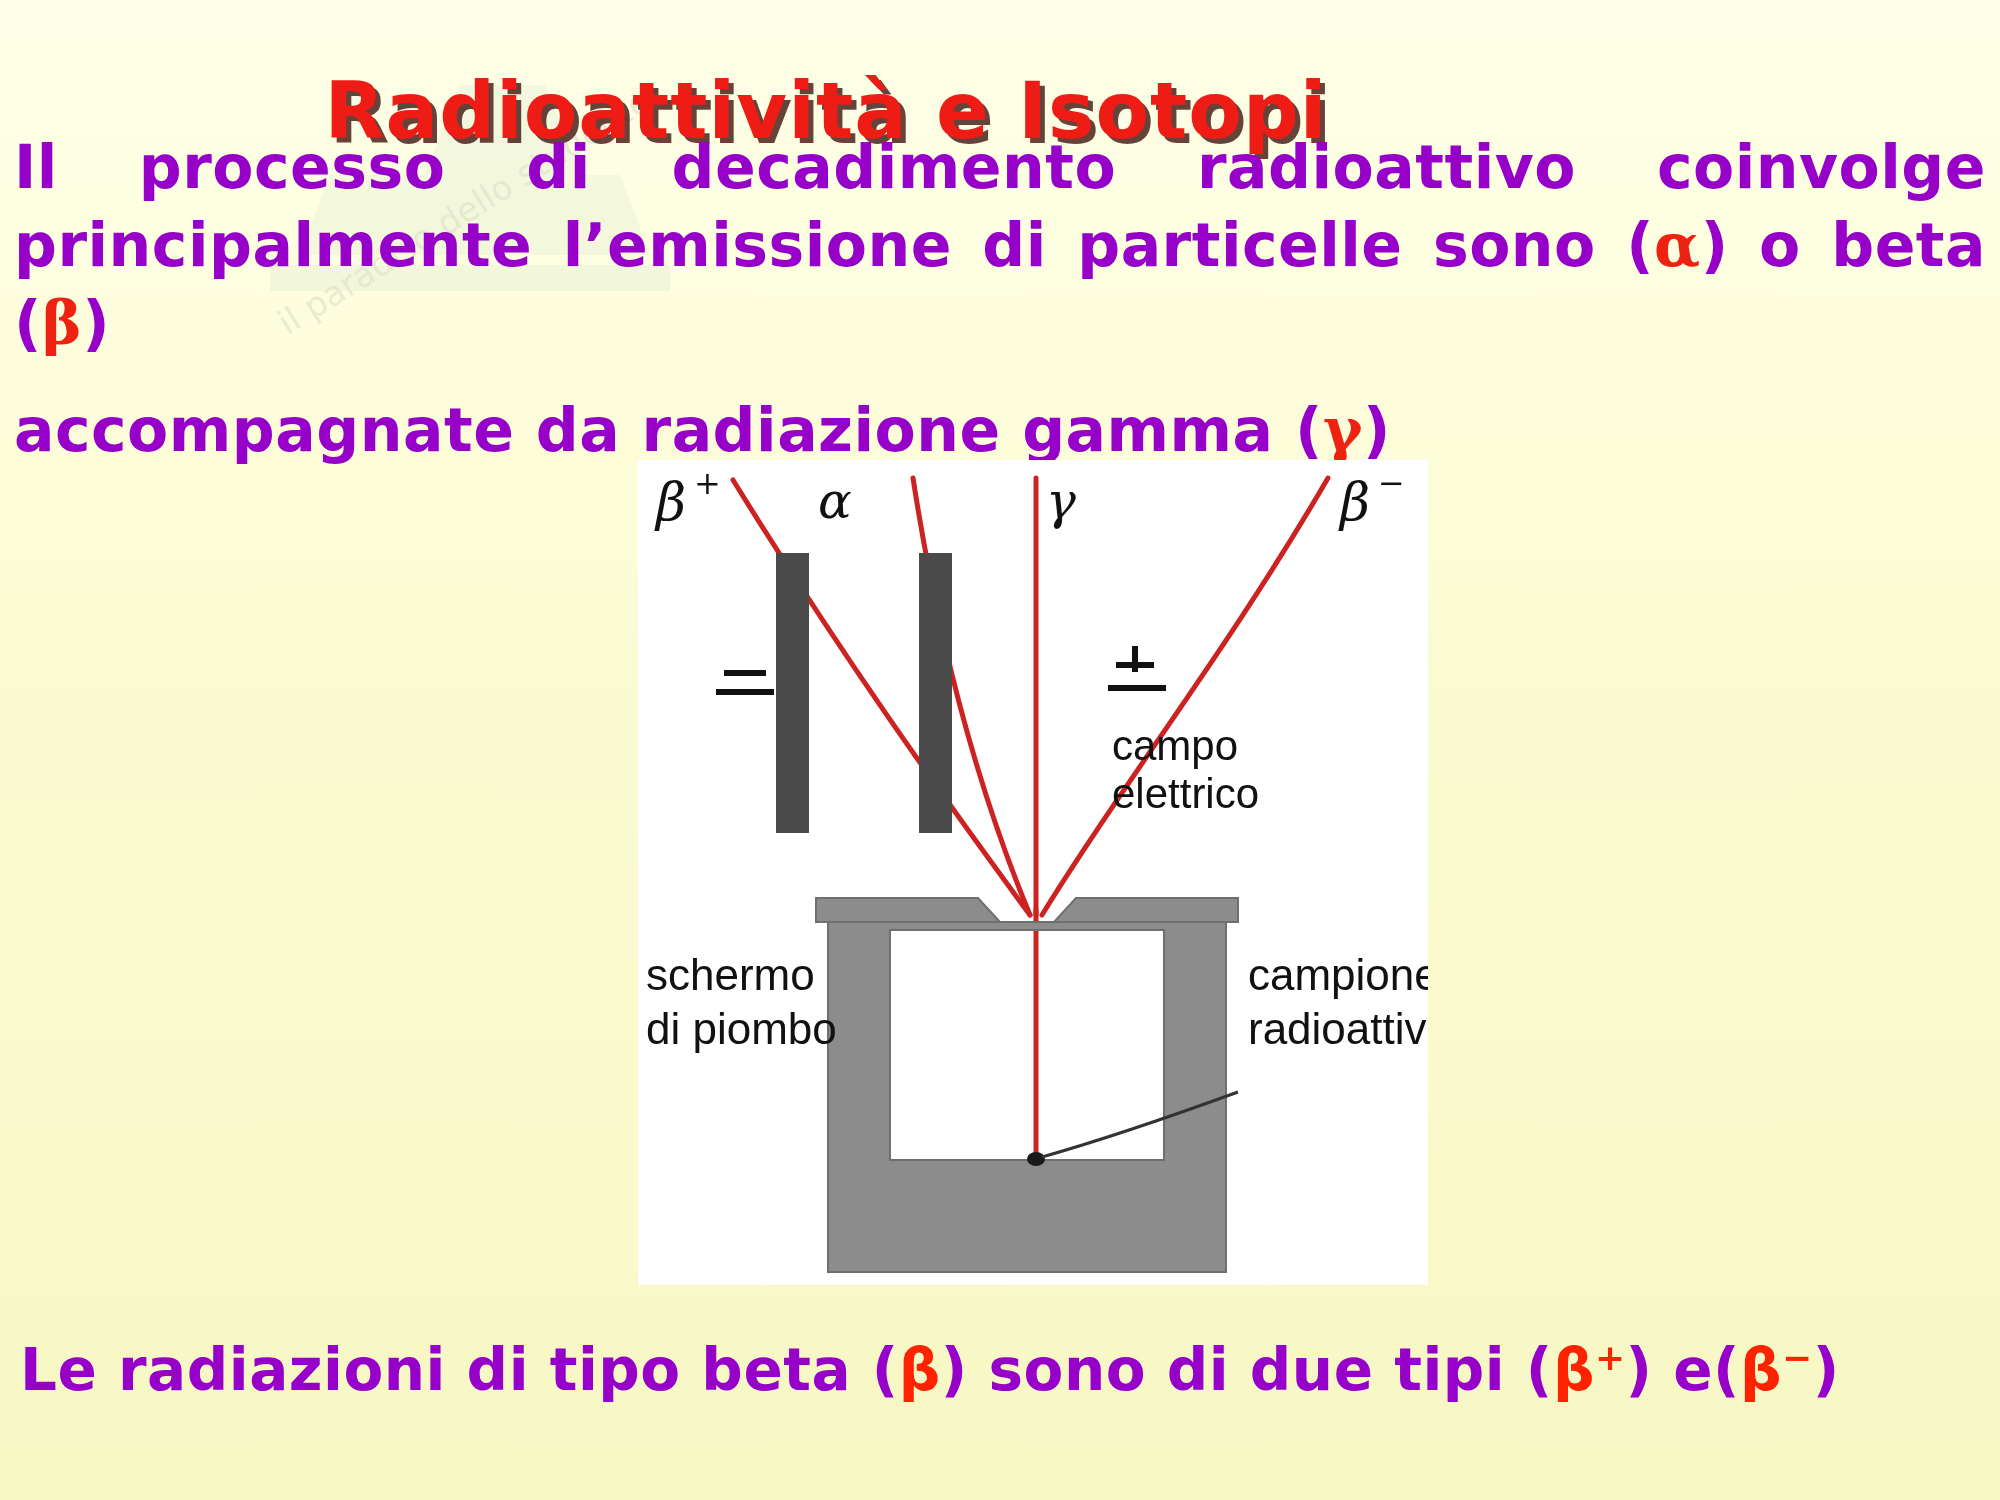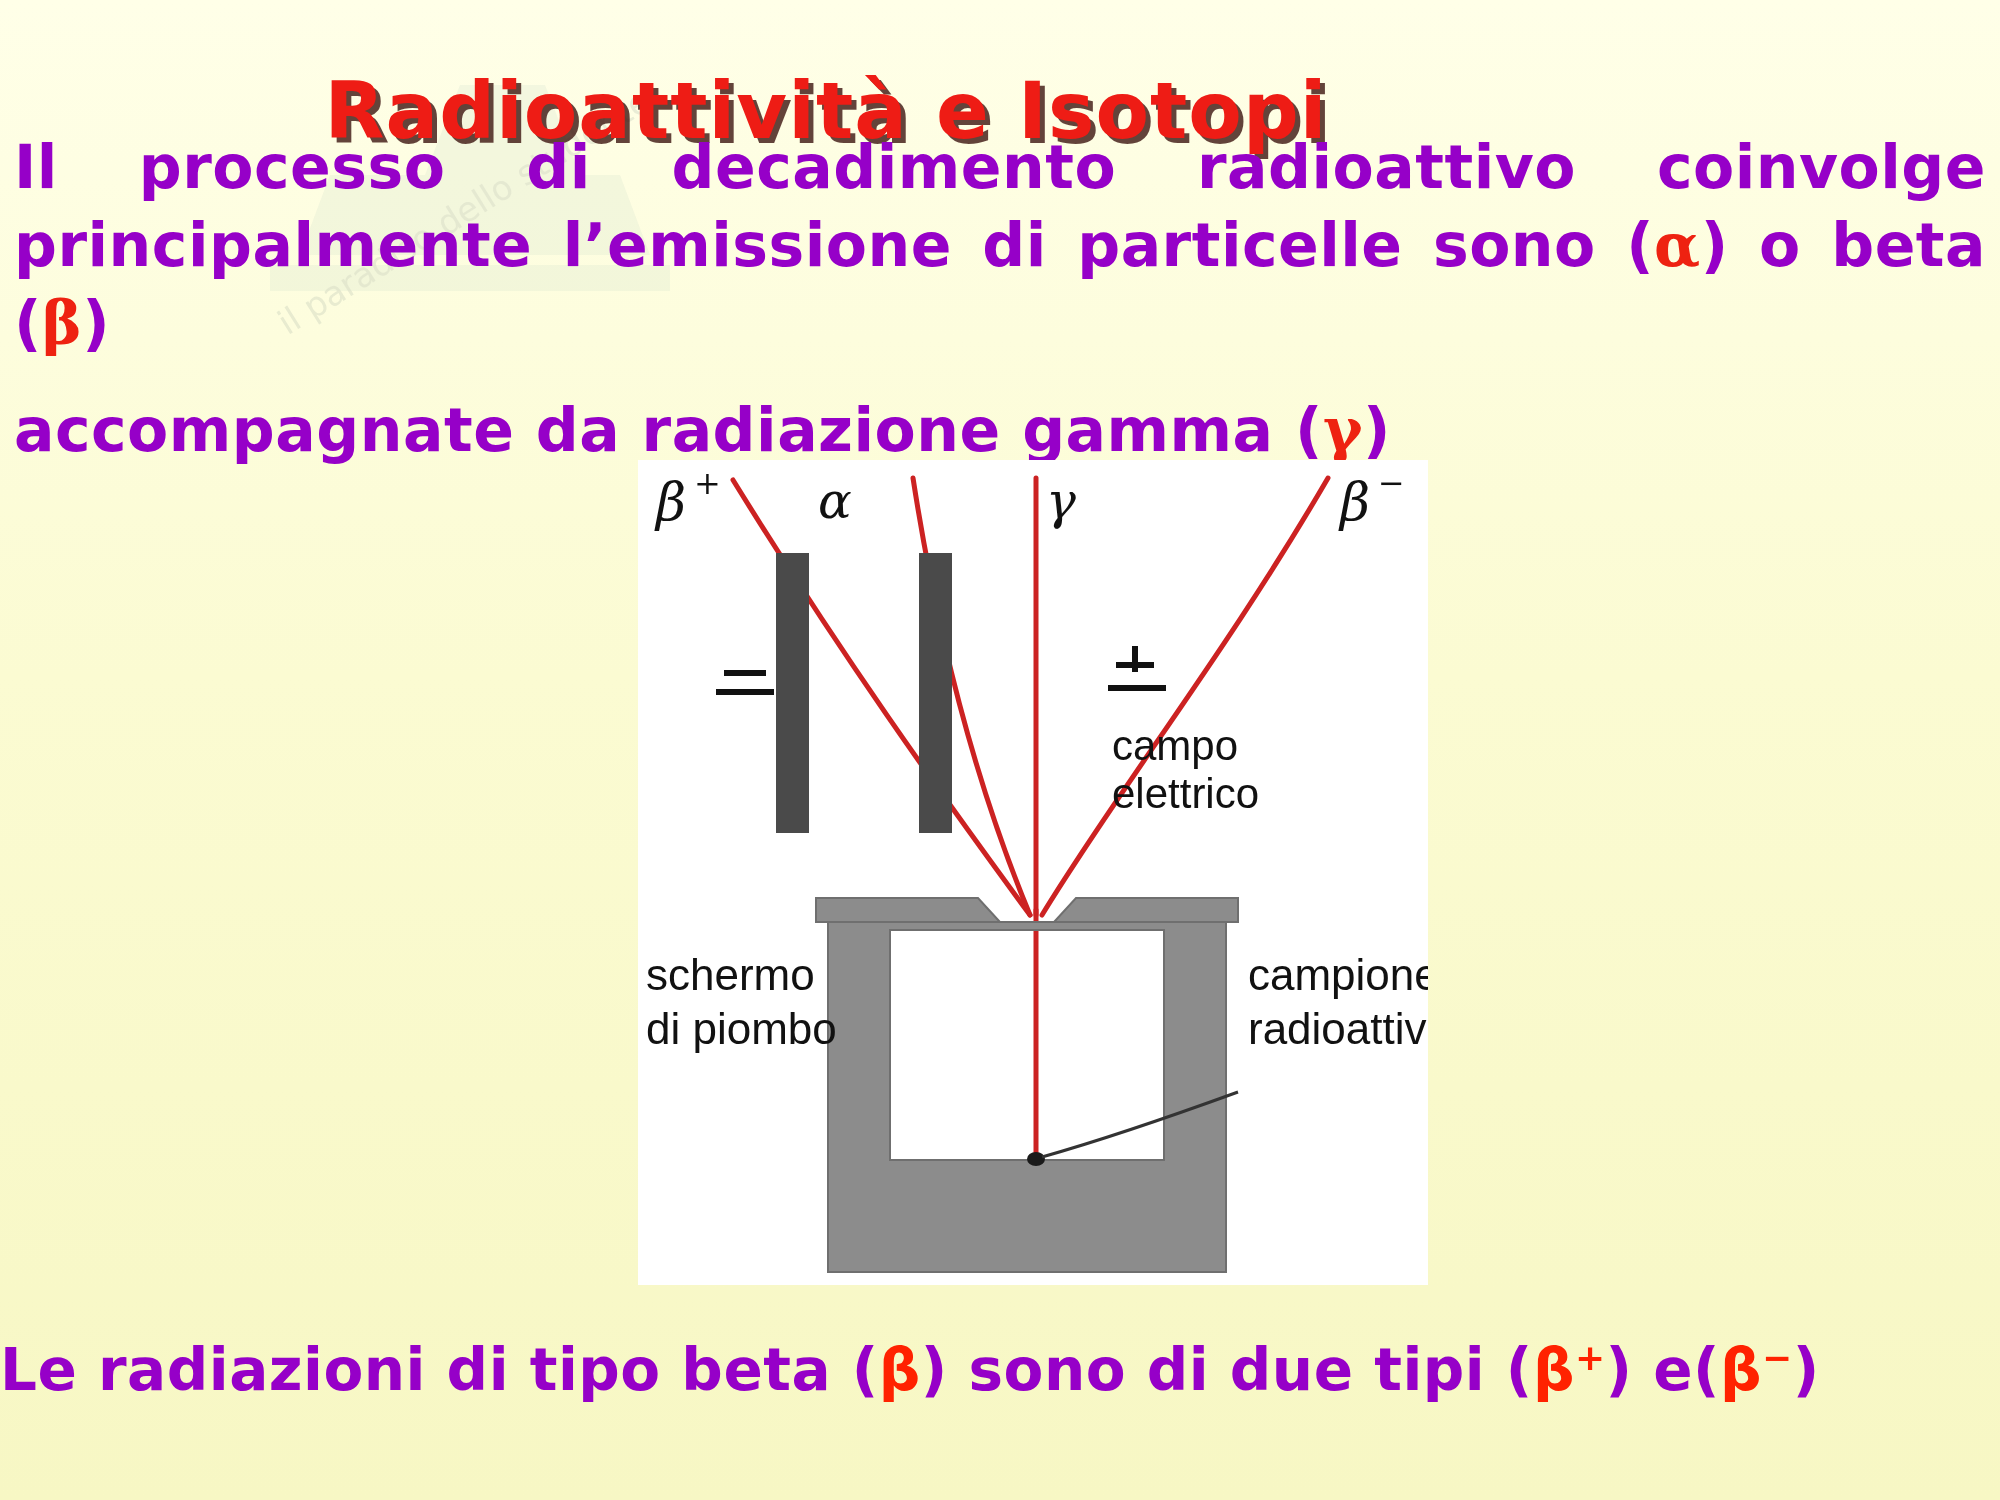--- a/index.html
+++ b/index.html
@@ -94,20 +94,21 @@
     left: 0;
     top: 1336px;
     width: 1716px;
     text-align: center;
     font-family: "DejaVu Sans", sans-serif;
     font-size: 58px;
     font-weight: bold;
     color: #9600c8;
     white-space: nowrap;
     letter-spacing: 0.5px;
+    padding-left: 20px;
   }
   #caption .red { color: #ff2200; }
   sup.small { font-size: 0.62em; vertical-align: super; }
 </style>
 </head>
 <body>
 
 <div id="slide">
 
   <svg id="watermark" viewBox="0 0 700 330">

